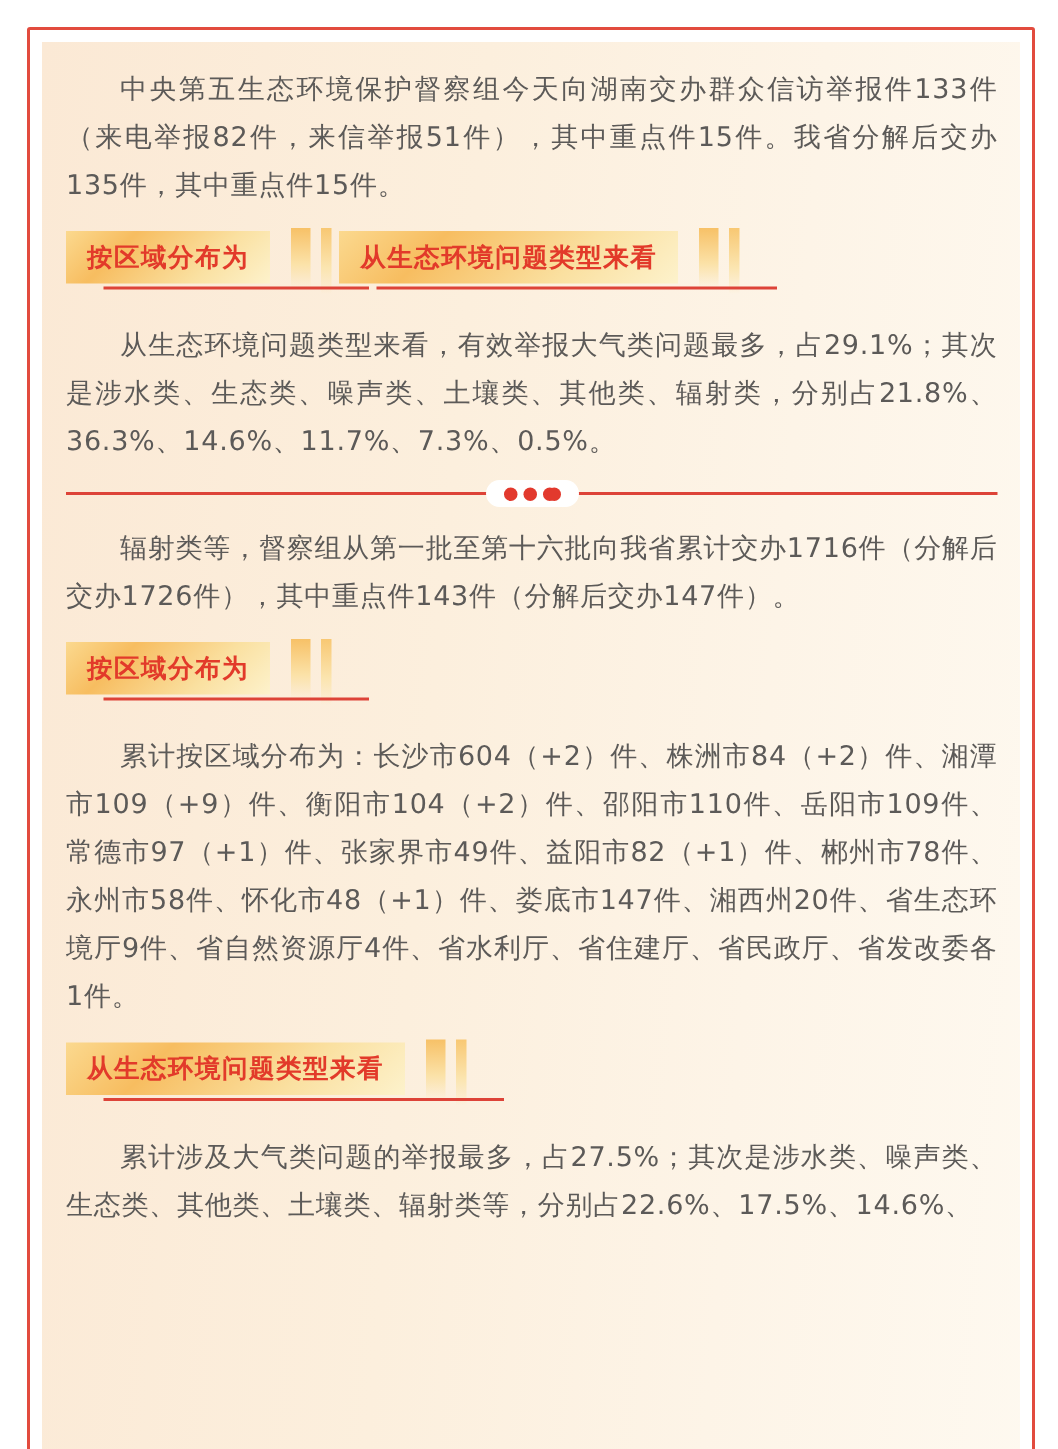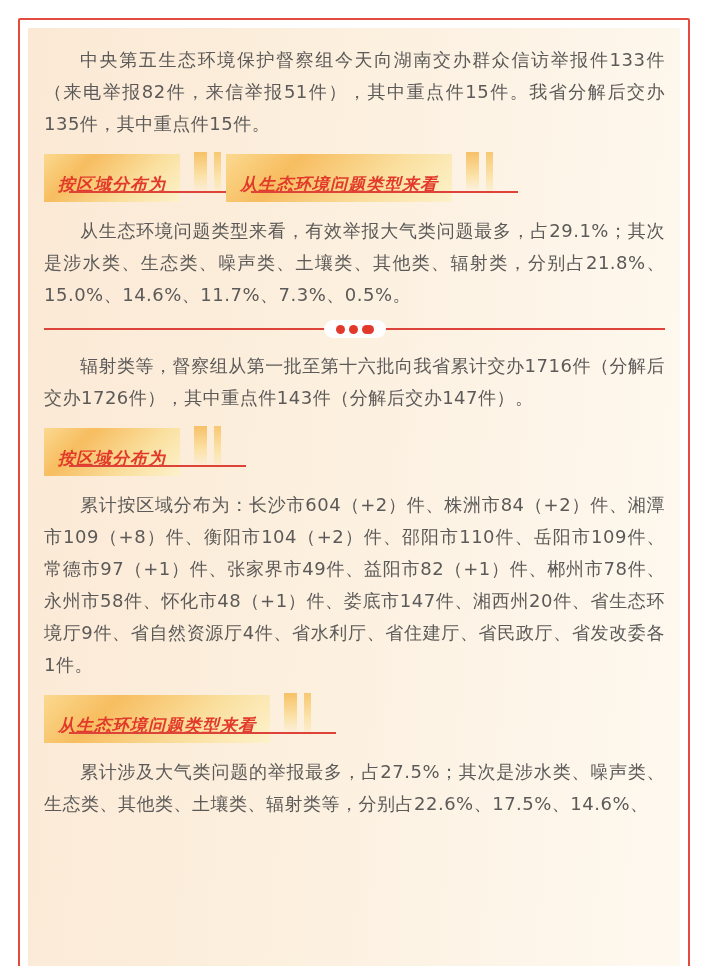--- a/index.html
+++ b/index.html
@@ -48,28 +48,27 @@
   .sec-header {
     position: relative;
     display: inline-flex;
     align-items: flex-start;
     margin: 14px 0 21px 0;
     height: 40px;
     vertical-align: top;
   }
   .sec-header .badge {
     display: inline-block;
-    padding: 19px 14px 6px 14px;
+    padding: 6px 14px 6px 14px;
     font-size: 17px;
     font-weight: bold;
     letter-spacing: 1px;
     color: #e23a2a;
     background: linear-gradient(135deg, #fbd98f 0%, #f7bd60 28%, #fae0a0 68%, #fdf2cc 100%);
     white-space: nowrap;
-    font-style: italic;
   }
   .sec-header .bar {
     display: inline-block;
     margin-top: -2px;
   }
   .sec-header .bar-a {
     width: 13px;
     height: 40px;
     margin-left: 14px;
     background: linear-gradient(180deg, #f7c167 0%, #fbe2a8 60%, rgba(253,240,201,0) 100%);
@@ -143,42 +142,42 @@
       </div>
 
 
       <div class="sec-header">
         <span class="badge">从生态环境问题类型来看</span>
         <span class="bar bar-a"></span>
         <span class="bar bar-b"></span>
         <span class="underline"></span>
       </div>
 
-      <p class="para">从生态环境问题类型来看，有效举报大气类问题最多，占29.1%；其次是涉水类、生态类、噪声类、土壤类、其他类、辐射类，分别占21.8%、15.0%、14.6%、11.7%、7.3%、0.5%。</p>
+      <p class="para">从生态环境问题类型来看，有效举报大气类问题最多，占29.1%；其次是涉水类、生态类、噪声类、土壤类、其他类、辐射类，分别占21.8%、36.3%、14.6%、11.7%、7.3%、0.5%。</p>
 
       <div class="divider">
         <span class="divider-line"></span>
         <span class="divider-pill">
           <i class="dot"></i>
           <i class="dot"></i>
           <i class="dot"></i>
           <i class="dot merged"></i>
         </span>
       </div>
 
       <p class="para">辐射类等，督察组从第一批至第十六批向我省累计交办1716件（分解后交办1726件），其中重点件143件（分解后交办147件）。</p>
 
       <div class="sec-header">
         <span class="badge">按区域分布为</span>
         <span class="bar bar-a"></span>
         <span class="bar bar-b"></span>
         <span class="underline"></span>
       </div>
 
-      <p class="para">累计按区域分布为：长沙市604（+2）件、株洲市84（+2）件、湘潭市109（+8）件、衡阳市104（+2）件、邵阳市110件、岳阳市109件、常德市97（+1）件、张家界市49件、益阳市82（+1）件、郴州市78件、永州市58件、怀化市48（+1）件、娄底市147件、湘西州20件、省生态环境厅9件、省自然资源厅4件、省水利厅、省住建厅、省民政厅、省发改委各1件。</p>
+      <p class="para">累计按区域分布为：长沙市604（+2）件、株洲市84（+2）件、湘潭市109（+9）件、衡阳市104（+2）件、邵阳市110件、岳阳市109件、常德市97（+1）件、张家界市49件、益阳市82（+1）件、郴州市78件、永州市58件、怀化市48（+1）件、娄底市147件、湘西州20件、省生态环境厅9件、省自然资源厅4件、省水利厅、省住建厅、省民政厅、省发改委各1件。</p>
 
       <div class="sec-header">
         <span class="badge">从生态环境问题类型来看</span>
         <span class="bar bar-a"></span>
         <span class="bar bar-b"></span>
         <span class="underline"></span>
       </div>
 
       <p class="para">累计涉及大气类问题的举报最多，占27.5%；其次是涉水类、噪声类、生态类、其他类、土壤类、辐射类等，分别占22.6%、17.5%、14.6%、</p>
 

